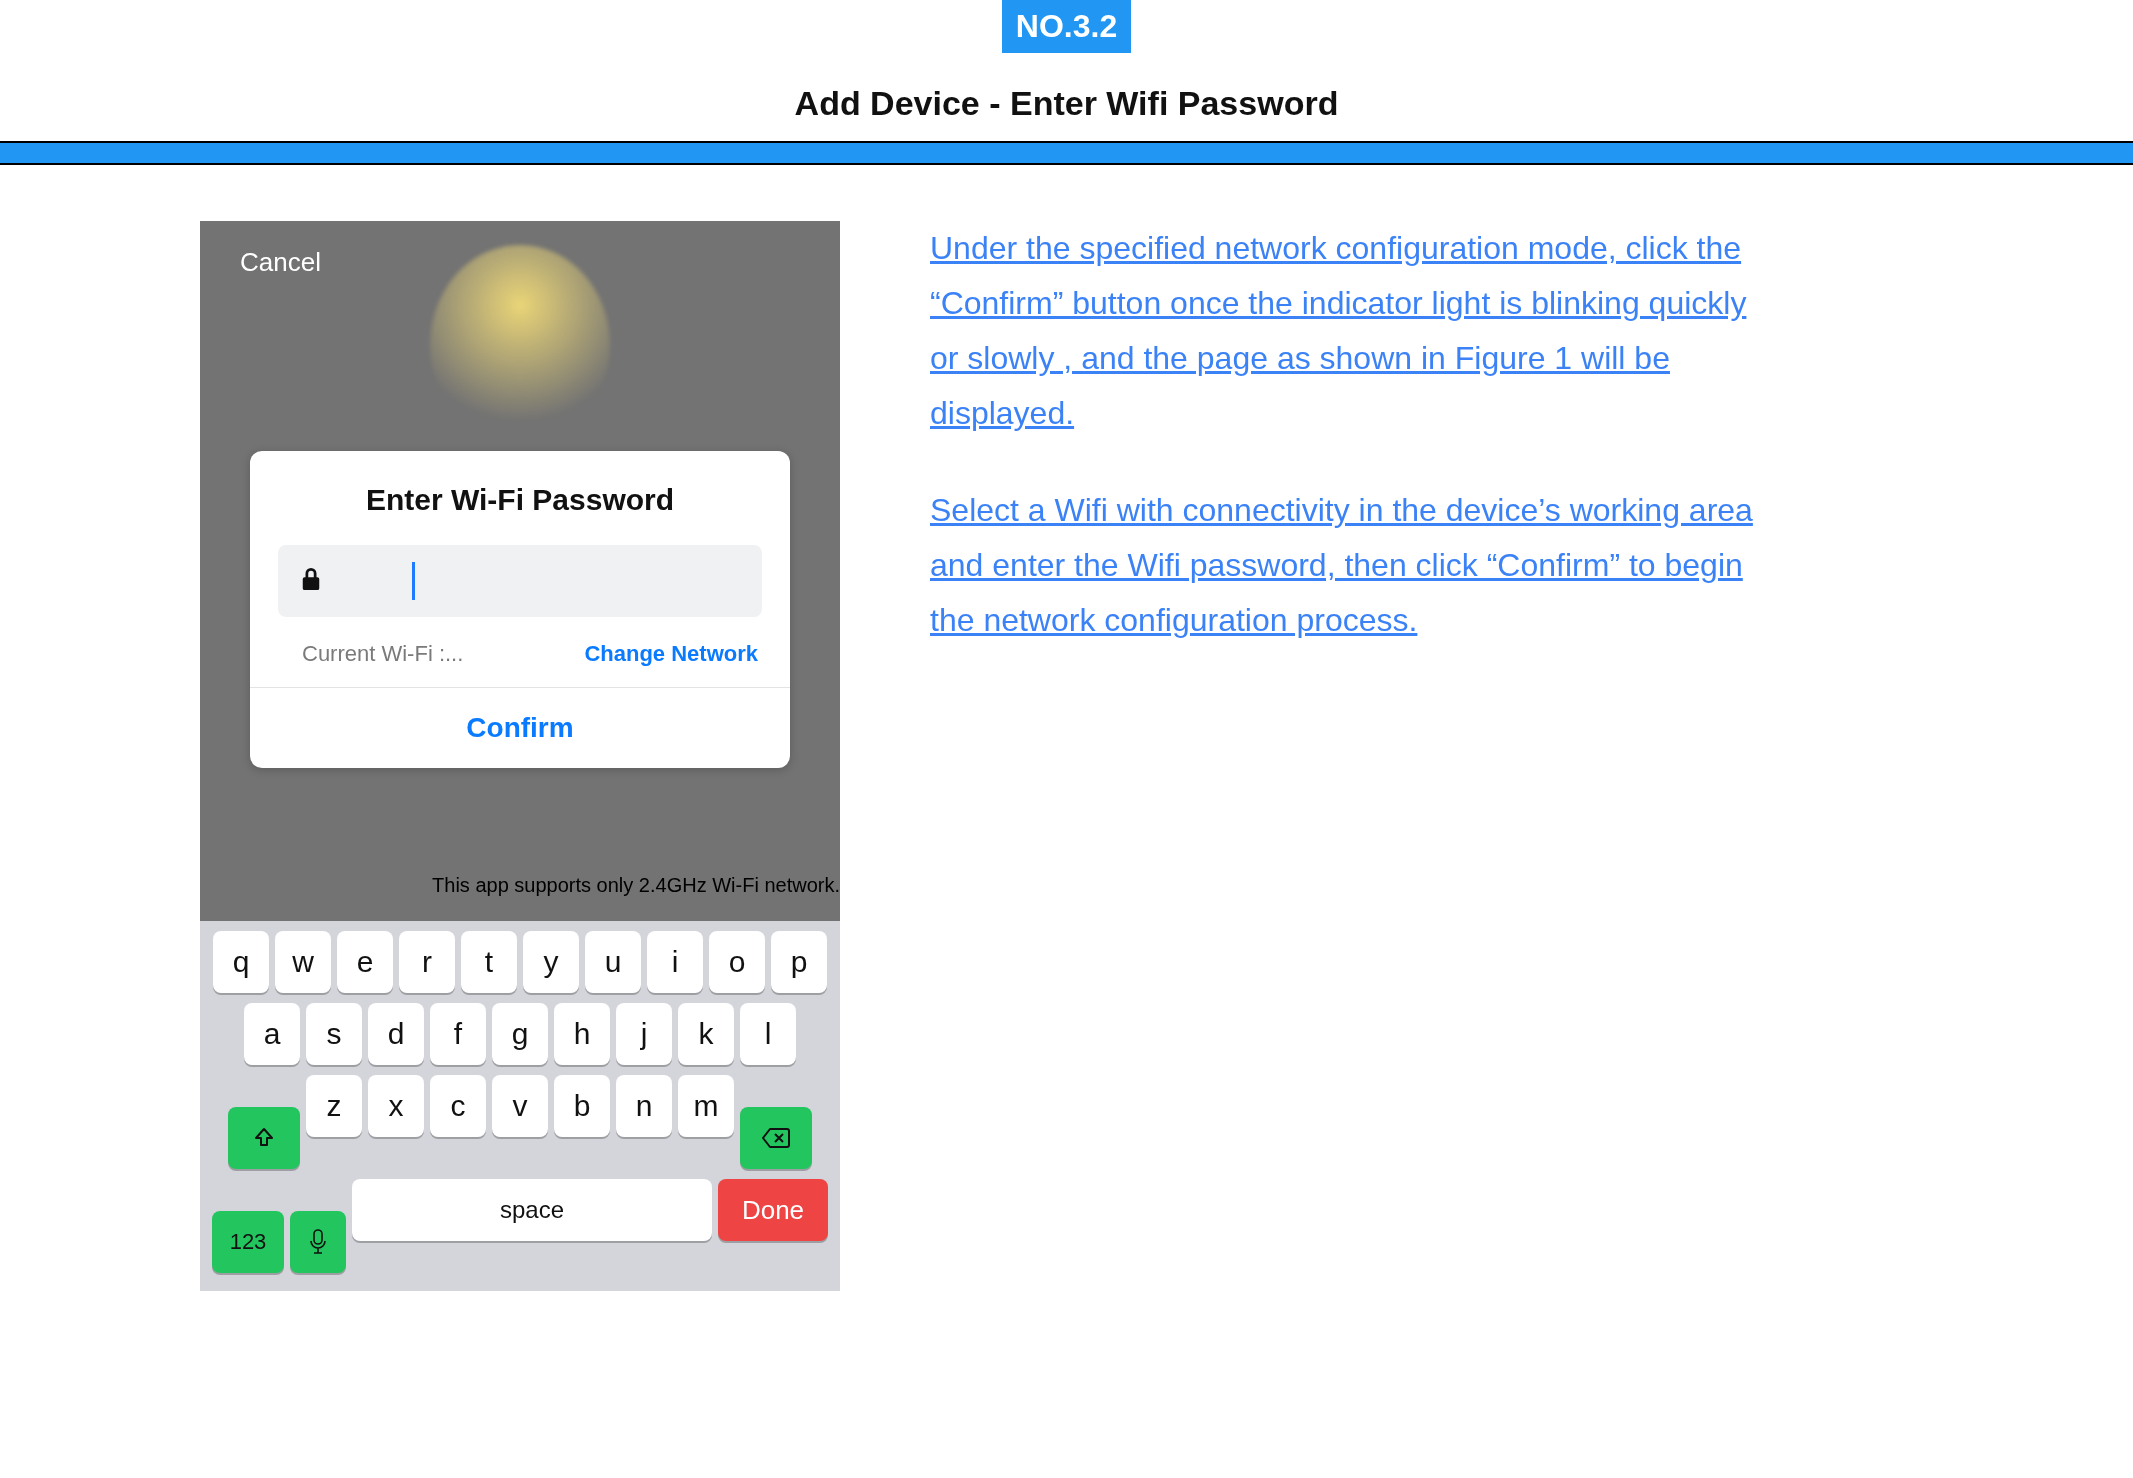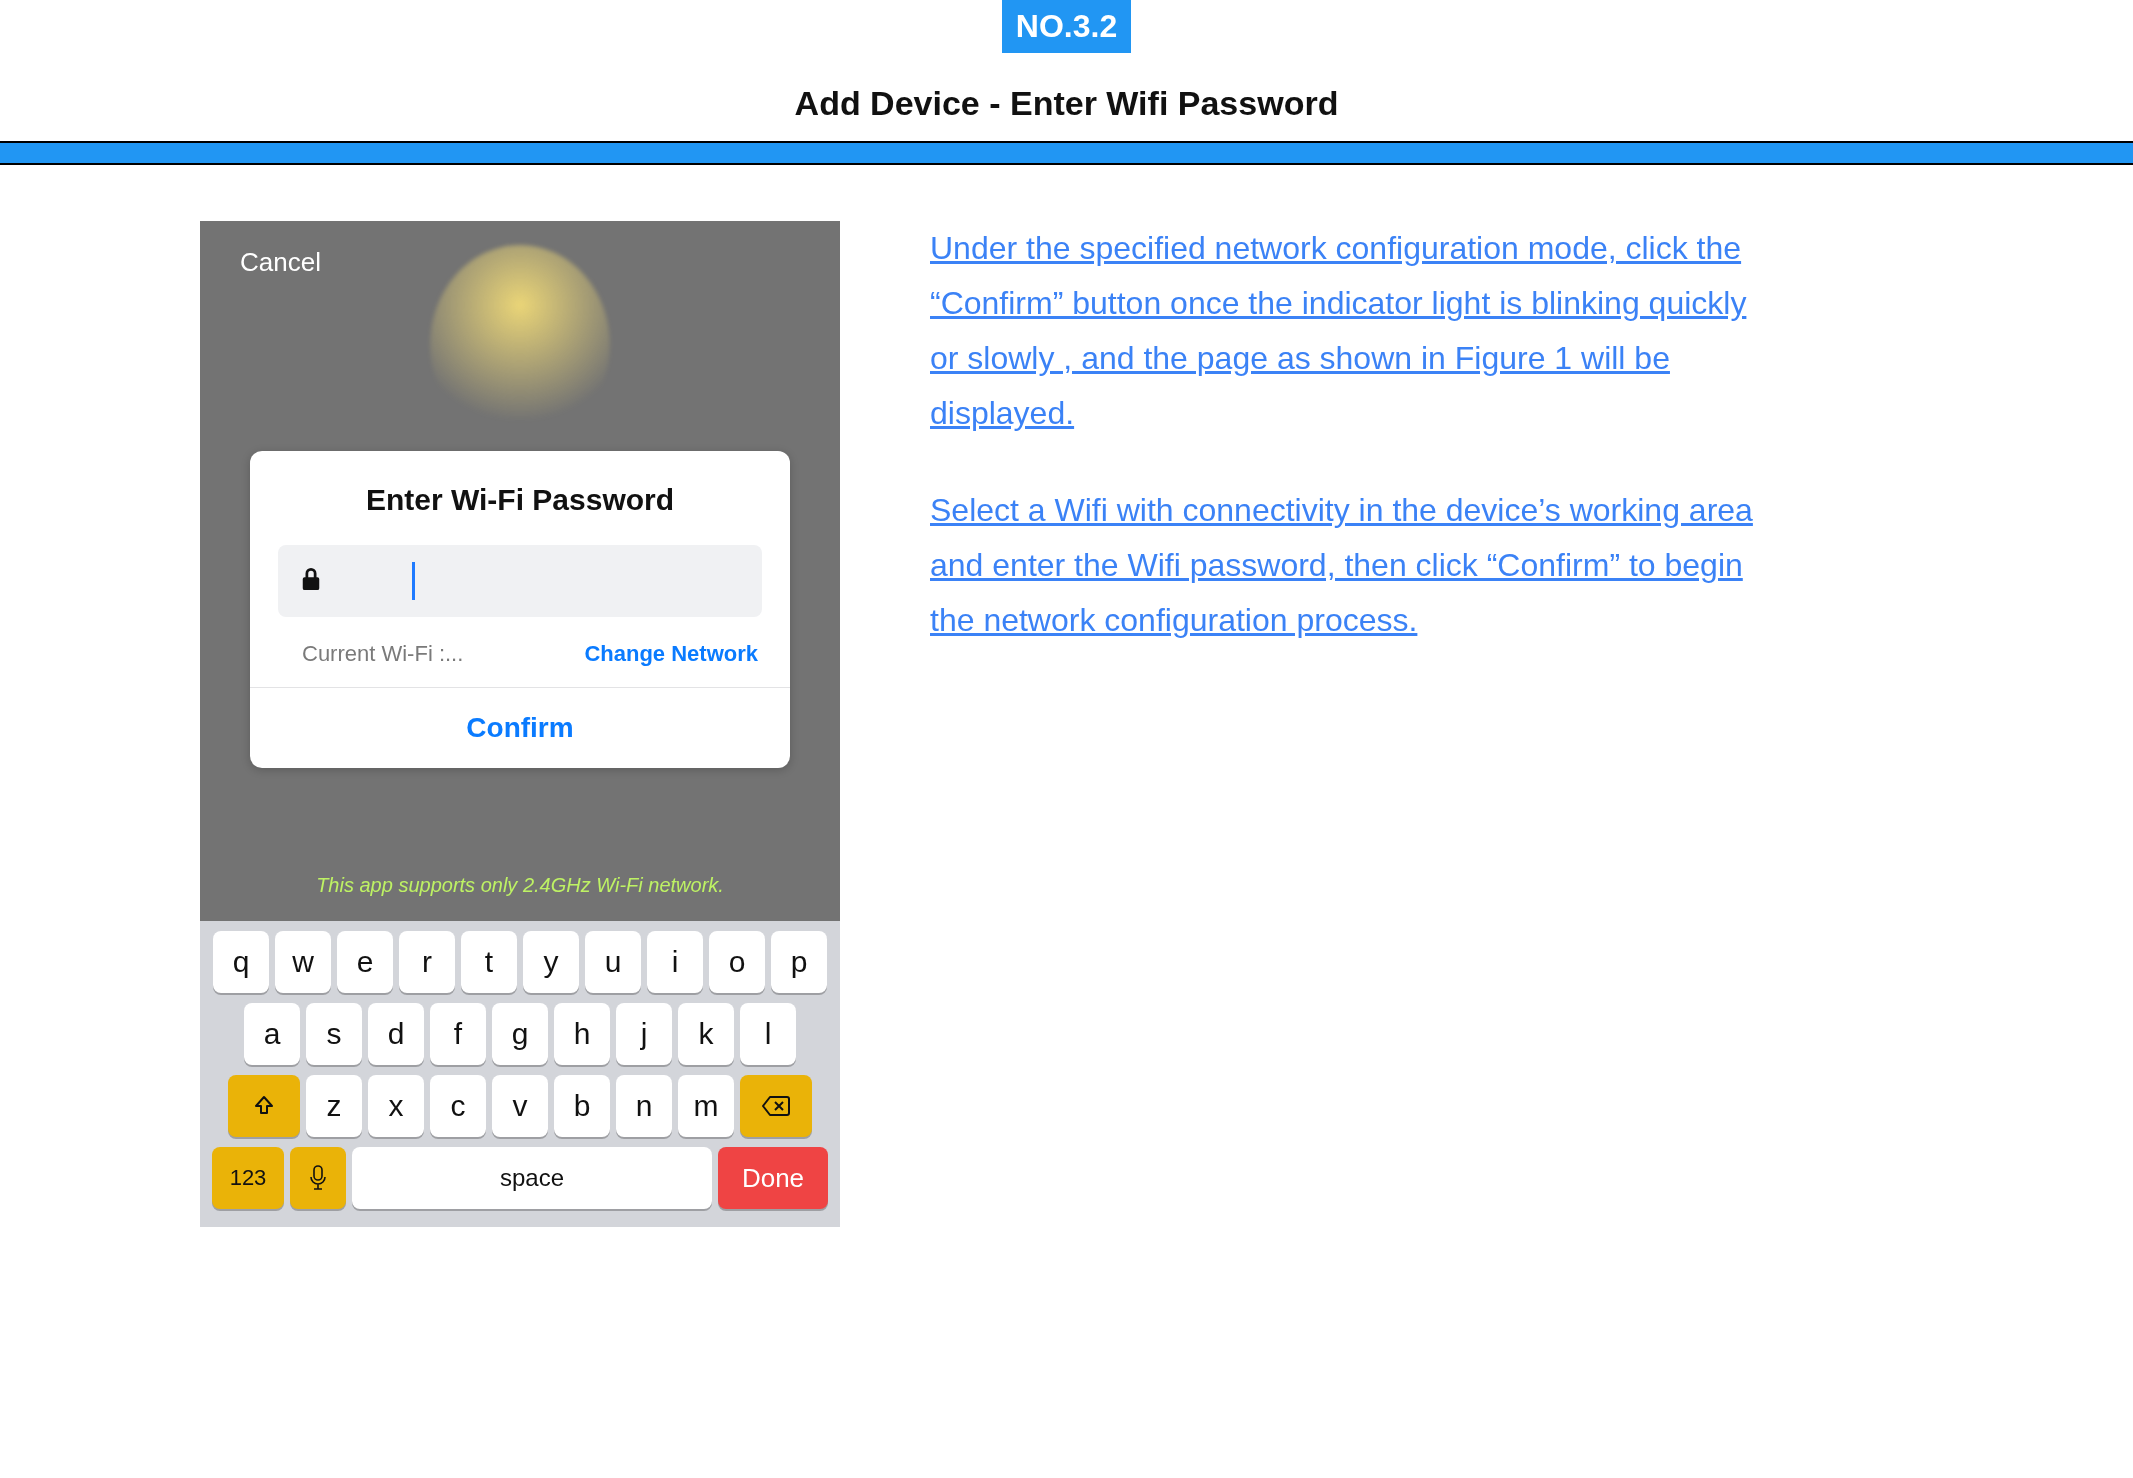--- a/index.html
+++ b/index.html
@@ -24,27 +24,27 @@
     .lock-icon { width: 22px; height: 26px; }
     .cursor { width: 3px; height: 38px; background: #1f7bff; }
 
     .wifi-row { display: flex; justify-content: space-between; padding: 0 32px 20px; font-size: 22px; margin-left: 20px; }
     .wifi-label { color: #7a7a7a; }
     .change-net { color: #0a7bff; font-weight: 600; }
 
     .divider { height: 1px; background: #e3e3e5; }
     .confirm-btn { text-align: center; padding: 24px 0; color: #0a7bff; font-size: 28px; font-weight: 600; }
 
-    .support-note { text-align: center; color: #bef264; font-size: 20px; margin-top: 34px; position: absolute; bottom: 24px; width: 100%; font-style: italic; }
+    .support-note { text-align: right; color: #000000; font-size: 20px; margin-top: 34px; position: absolute; bottom: 24px; width: 100%; }
 
     
     .kbd { background: #d3d5da; padding: 10px 6px 8px; }
     .kbd-row { display: flex; justify-content: center; gap: 6px; margin-bottom: 10px; }
     .key { background: #fff; border-radius: 8px; box-shadow: 0 2px 0 rgba(0,0,0,0.25); width: 56px; height: 62px; display: flex; align-items: center; justify-content: center; font-size: 30px; color: #111; }
-    .key-special { background: #eab308; }
+    .key-special { background: #22c55e; margin-top: 32px; }
     .key-shift { width: 72px; }
     .key-back { width: 72px; }
     .key-space { flex: 1; font-size: 24px; }
     .key-done { background: #ef4444; color: #fff; width: 110px; font-size: 26px; }
     .key-123 { width: 72px; font-size: 22px; }
     .key-mic { width: 56px; }
     .kbd-row.last { gap: 6px; padding: 0 6px; }
 
     .figure-caption { text-align: center; font-weight: 700; font-size: 26px; margin-top: 30px; }
 

